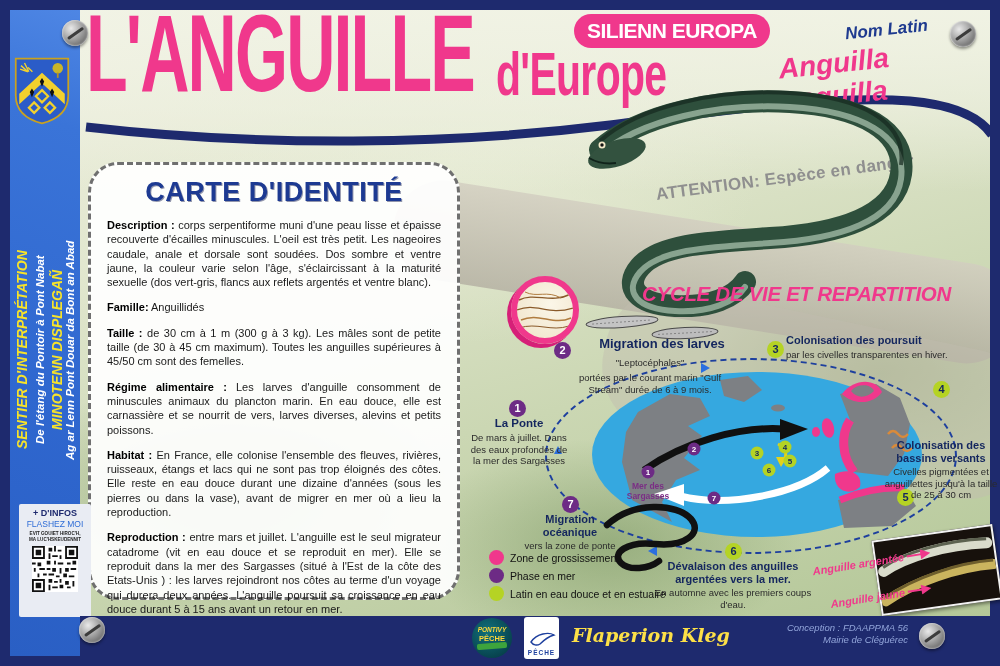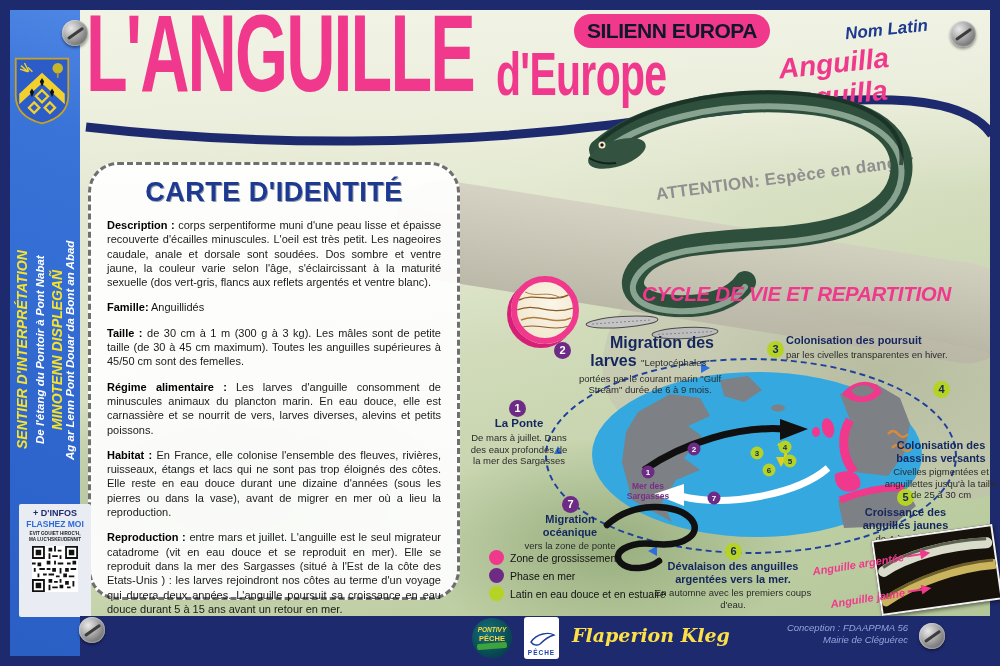--- a/index.html
+++ b/index.html
@@ -25,29 +25,29 @@
     background:linear-gradient(200deg,#4e86e4 0%,#3a74d8 18%,#2f67cf 60%,#2a5fc4 100%);}
   .vtext{position:absolute;writing-mode:vertical-rl;transform:rotate(180deg);white-space:nowrap;
     font-style:italic;font-weight:bold;top:150px;height:400px;text-align:center;width:16px;}
   .vt1{left:14px;color:#f7e32a;font-size:14px;}
   .vt2{left:34px;color:#ffffff;font-size:11.5px;}
   .vt3{left:49px;color:#f7e32a;font-size:14px;}
   .vt4{left:64px;color:#ffffff;font-size:11.5px;}
   .qrbox{position:absolute;left:19px;top:504px;width:72px;height:113px;background:#e9ecf3;border-radius:2px;
     display:flex;flex-direction:column;align-items:center;padding:5px 2px 4px 2px;}
   .qr-l1{font-size:9px;font-weight:bold;color:#1e2a6e;line-height:1.1;}
-  .qr-l2{font-size:8.5px;font-weight:bold;color:#2e6cd6;line-height:1.2;}
+  .qr-l2{font-size:8.5px;font-weight:normal;color:#2e6cd6;line-height:1.2;}
   .qr-tiny{font-size:4.6px;font-weight:bold;color:#222;line-height:1.25;text-align:center;margin-top:2px;}
 
   
   .title{position:absolute;left:86px;top:0px;font-size:110px;line-height:106px;font-weight:bold;color:#f0388c;
     transform:scaleX(.62);transform-origin:left top;letter-spacing:-3px;}
   .subtitle{position:absolute;left:496px;top:44px;font-size:62px;line-height:60px;font-weight:bold;color:#f0388c;
     transform:scaleX(.66);transform-origin:left top;letter-spacing:-1px;}
-  .pill{position:absolute;left:574px;top:14px;background:#f0388c;color:#0f172a;font-weight:bold;font-size:21px;
+  .pill{position:absolute;left:574px;top:14px;background:#f0388c;color:#ffffff;font-weight:bold;font-size:21px;
     padding:5px 13px;border-radius:17px;letter-spacing:-.5px;}
   .latinlabel{position:absolute;left:845px;top:20px;color:#1e3a8f;font-weight:bold;font-style:italic;font-size:17px;transform:rotate(-6deg);}
   .latinname{position:absolute;left:780px;top:42px;color:#f0388c;font-weight:bold;font-style:italic;font-size:28px;transform:rotate(-6deg);}
   .warning{position:absolute;left:655px;top:168px;color:#8f8f8f;font-weight:bold;font-size:17px;letter-spacing:.3px;transform:rotate(-7.5deg);}
   .swoosh{position:absolute;left:80px;top:95px;}
 
   
   .card{position:absolute;left:88px;top:162px;width:372px;height:438px;background:rgba(255,255,255,.93);
     border:3px dashed #6f6f6f;border-radius:30px;padding:12px 16px 6px 16px;}
   .card h2{margin:0 0 10px 0;text-align:center;font-size:27px;color:#1d3a92;letter-spacing:.5px;
@@ -67,21 +67,21 @@
   .tri-u{position:absolute;left:554px;top:446px;width:0;height:0;border-left:4px solid transparent;border-right:4px solid transparent;border-bottom:8px solid #2b6fe0;}
 
   .badge{position:absolute;width:17px;height:17px;border-radius:50%;display:flex;align-items:center;justify-content:center;
     font-weight:bold;font-size:11px;line-height:1;}
   .badge.purple{background:#6d2b85;color:#fff;}
   .badge.green{background:#b5d324;color:#14265e;}
   .step{position:absolute;text-align:center;color:#2b2b2b;}
   .st-title{font-weight:bold;color:#14265e;font-size:11px;line-height:1.15;}
   .st-body{font-size:9.5px;line-height:1.22;margin-top:2px;}
   .step.left{text-align:left;}
-  .s2 .st-title{font-size:16px;display:inline;padding-left:24px;}
+  .s2 .st-title{font-size:13px;display:inline;padding-left:24px;}
   .s2 .st-sub{font-size:9.5px;color:#2b2b2b;}
 
   .leg{position:absolute;left:489px;display:flex;align-items:center;gap:6px;font-size:10.5px;color:#111;}
   .dot{width:15px;height:15px;border-radius:50%;flex:0 0 auto;}
   .dot-pink{background:#f0388c;} .dot-purple{background:#6d2b85;} .dot-green{background:#b5d324;}
 
   .photo{position:absolute;left:876px;top:532px;width:122px;height:76px;transform:rotate(-8deg);
     background:#17110c;border:2px solid #f2f2f2;box-shadow:1px 2px 4px rgba(0,0,0,.45);overflow:hidden;}
   .plabel{position:absolute;color:#f0388c;font-weight:bold;font-style:italic;font-size:11px;
     display:flex;align-items:center;gap:3px;transform:rotate(-9deg);white-space:nowrap;}
@@ -241,24 +241,20 @@
     <div class="st-body">portées par le courant marin "Gulf Stream" durée de 6 à 9 mois.</div>
   </div>
   <div class="step left" style="left:786px;top:334px;width:175px;">
     <div class="st-title">Colonisation des poursuit</div>
     <div class="st-body">par les civelles transparentes en hiver.</div>
   </div>
   <div class="step" style="left:882px;top:399px;width:118px;margin-top:40px;">
     <div class="st-title">Colonisation des bassins versants</div>
     <div class="st-body">Civelles pigmentées et anguillettes jusqu'à la taille de 25 à 30 cm</div>
   </div>
-  <div class="step" style="left:853px;top:506px;width:105px;">
-    <div class="st-title">Croissance des anguilles jaunes</div>
-    <div class="st-body">de 4 à 20 ans.</div>
-  </div>
   <div class="step" style="left:520px;top:513px;width:100px;">
     <div class="st-title">Migration océanique</div>
     <div class="st-body">vers la zone de ponte</div>
   </div>
   <div class="step" style="left:643px;top:560px;width:180px;">
     <div class="st-title">Dévalaison des anguilles argentées vers la mer.</div>
     <div class="st-body">En automne avec les premiers coups d'eau.</div>
   </div>
 
   <div class="leg" style="top:550px;">

